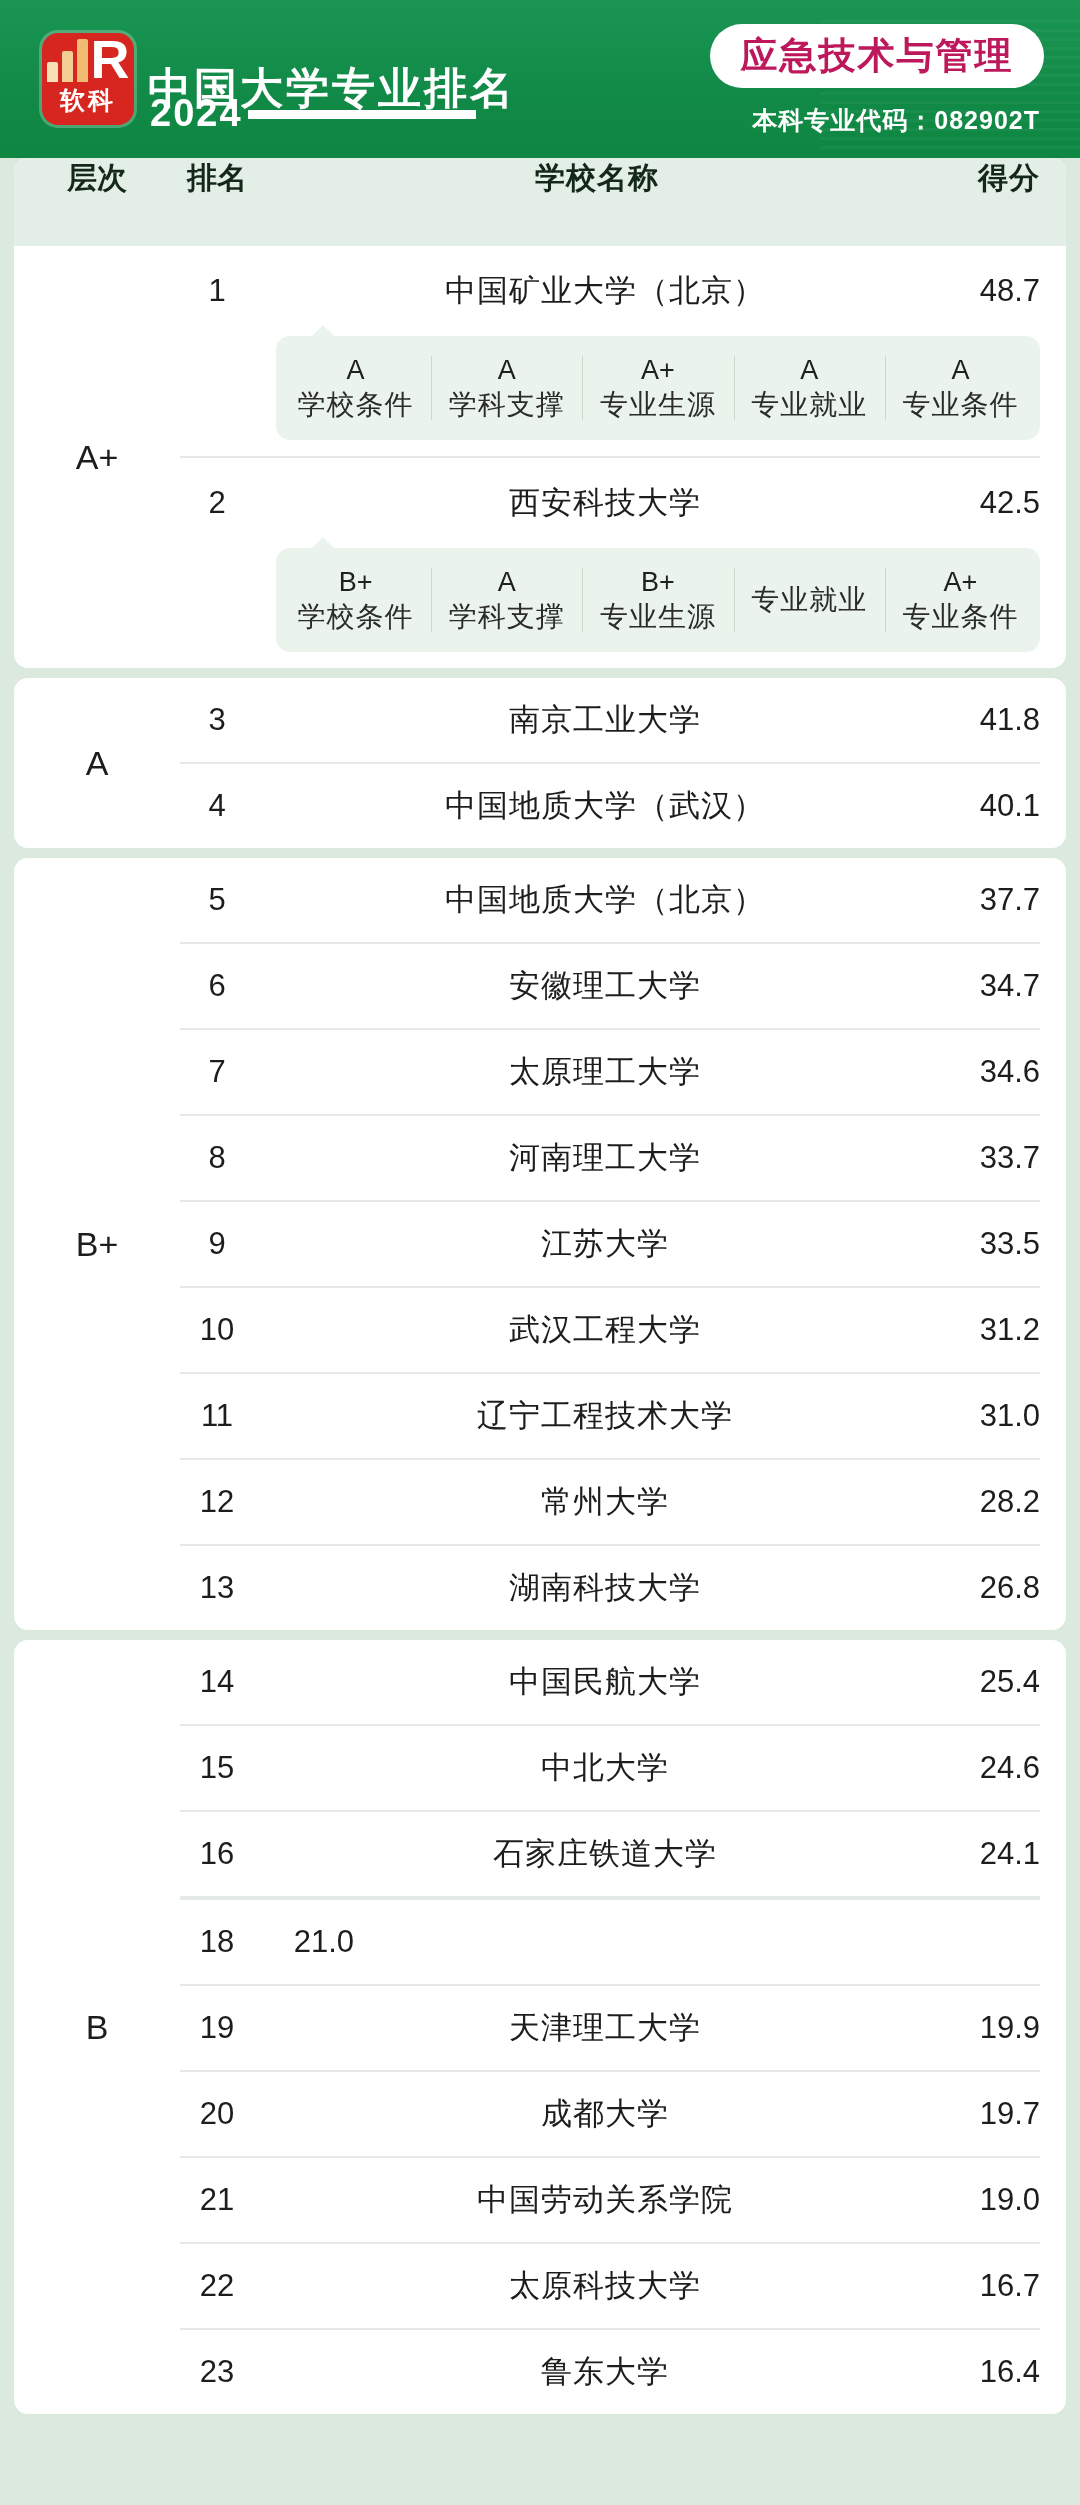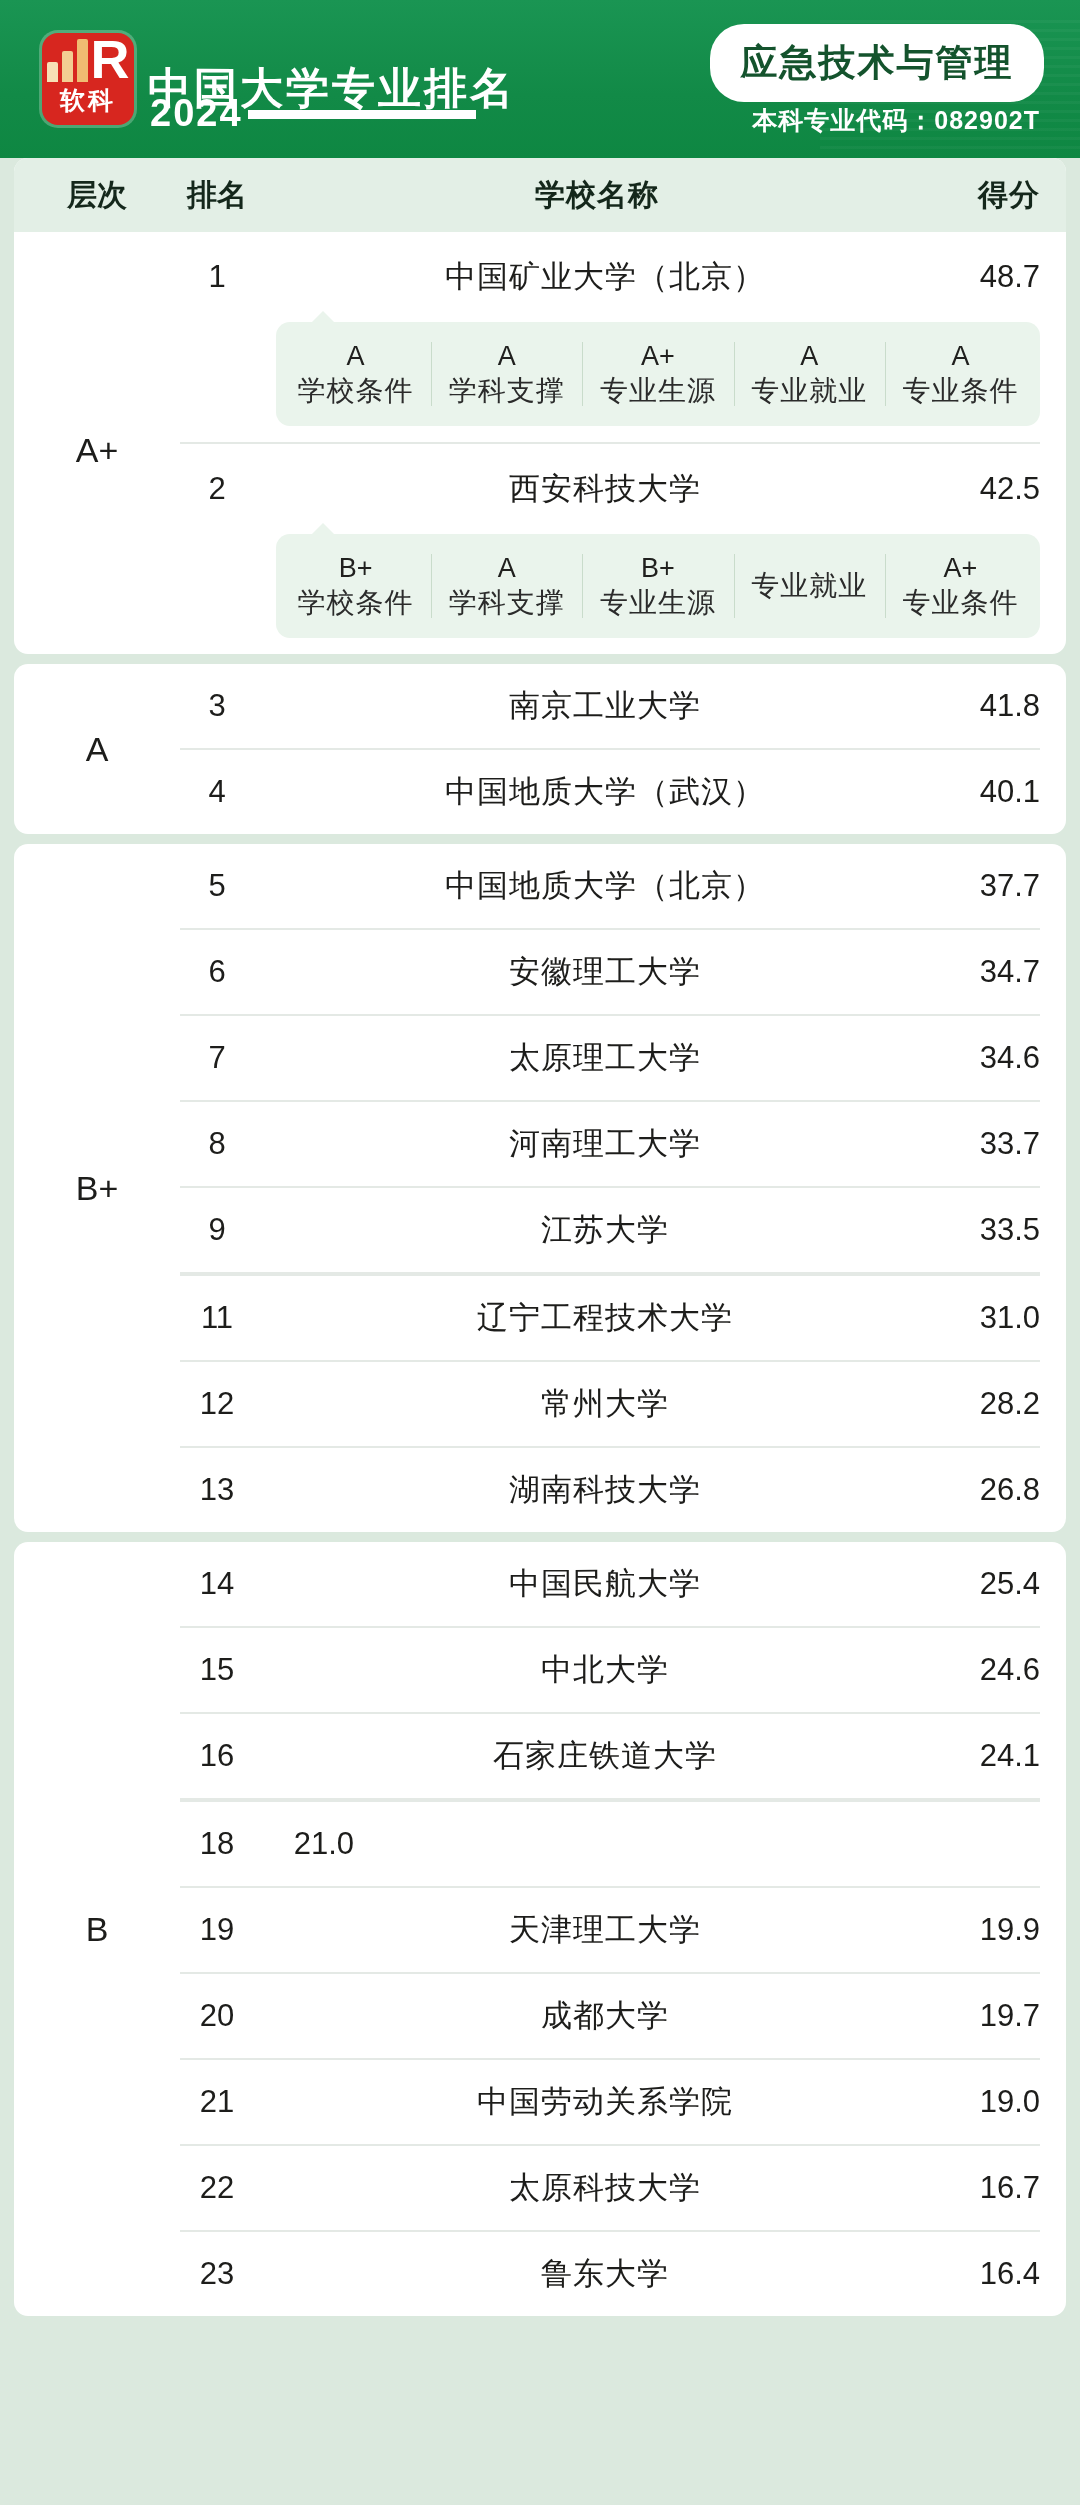--- a/index.html
+++ b/index.html
@@ -42,38 +42,38 @@
     color:#fff;font-size:43px;font-weight:700;letter-spacing:3px;white-space:nowrap;margin-top:28px;
   }
   .hdr-year{
     position:absolute;left:150px;top:92px;
     color:#fff;font-size:38px;font-weight:700;letter-spacing:2px;
   }
   .hdr-year-bar{
     position:absolute;left:248px;top:110px;width:228px;height:9px;background:#ffffff;
   }
   .major-pill{
-    position:absolute;left:710px;top:24px;width:334px;height:78px;
+    position:absolute;left:710px;top:24px;width:334px;height:64px;
     background:#ffffff;border-radius:34px;
     display:flex;align-items:center;justify-content:center;
-    color:#14532d;font-size:37px;font-weight:800;letter-spacing:2px;white-space:nowrap;
+    color:#be185d;font-size:37px;font-weight:800;letter-spacing:2px;white-space:nowrap;
   }
   .major-code{
     position:absolute;right:40px;top:104px;
     color:#ffffff;font-size:25px;font-weight:700;letter-spacing:1px;white-space:nowrap;
   }
   
   .cards{position:absolute;top:158px;left:14px;right:14px;}
   .card{
     background:#ffffff;border-radius:14px;margin-bottom:10px;
     position:relative;overflow:hidden;
   }
   .head-band{
-    height:74px;background:#e3efe6;
-    display:flex;align-items:center;padding-right:26px;
+    height:88px;background:#e3efe6;
+    display:flex;padding-right:26px;
     font-weight:700;font-size:30px;color:#14271b;
   }
   .hb-tier{width:166px;text-align:center;}
   .hb-rank{width:74px;text-align:center;}
   .hb-school{flex:1;text-align:center;letter-spacing:1px;}
   .hb-score{min-width:100px;text-align:right;letter-spacing:1px;}
   .tier-label{
     position:absolute;left:0;width:166px;top:0;bottom:0;
     display:flex;align-items:center;justify-content:center;
     font-size:34px;color:#1d1d1b;
@@ -238,20 +238,25 @@
         <div class="school">河南理工大学</div>
         <div class="score">33.7</div>
       </div>
       <div class="divider"></div>
       <div class="row">
         <div class="rank">9</div>
         <div class="school">江苏大学</div>
         <div class="score">33.5</div>
       </div>
       <div class="divider"></div>
+      <div class="row">
+        <div class="rank">10</div>
+        <div class="school">武汉工程大学</div>
+        <div class="score">31.2</div>
+      </div>
       <div class="divider"></div>
       <div class="row">
         <div class="rank">11</div>
         <div class="school">辽宁工程技术大学</div>
         <div class="score">31.0</div>
       </div>
       <div class="divider"></div>
       <div class="row">
         <div class="rank">12</div>
         <div class="school">常州大学</div>

